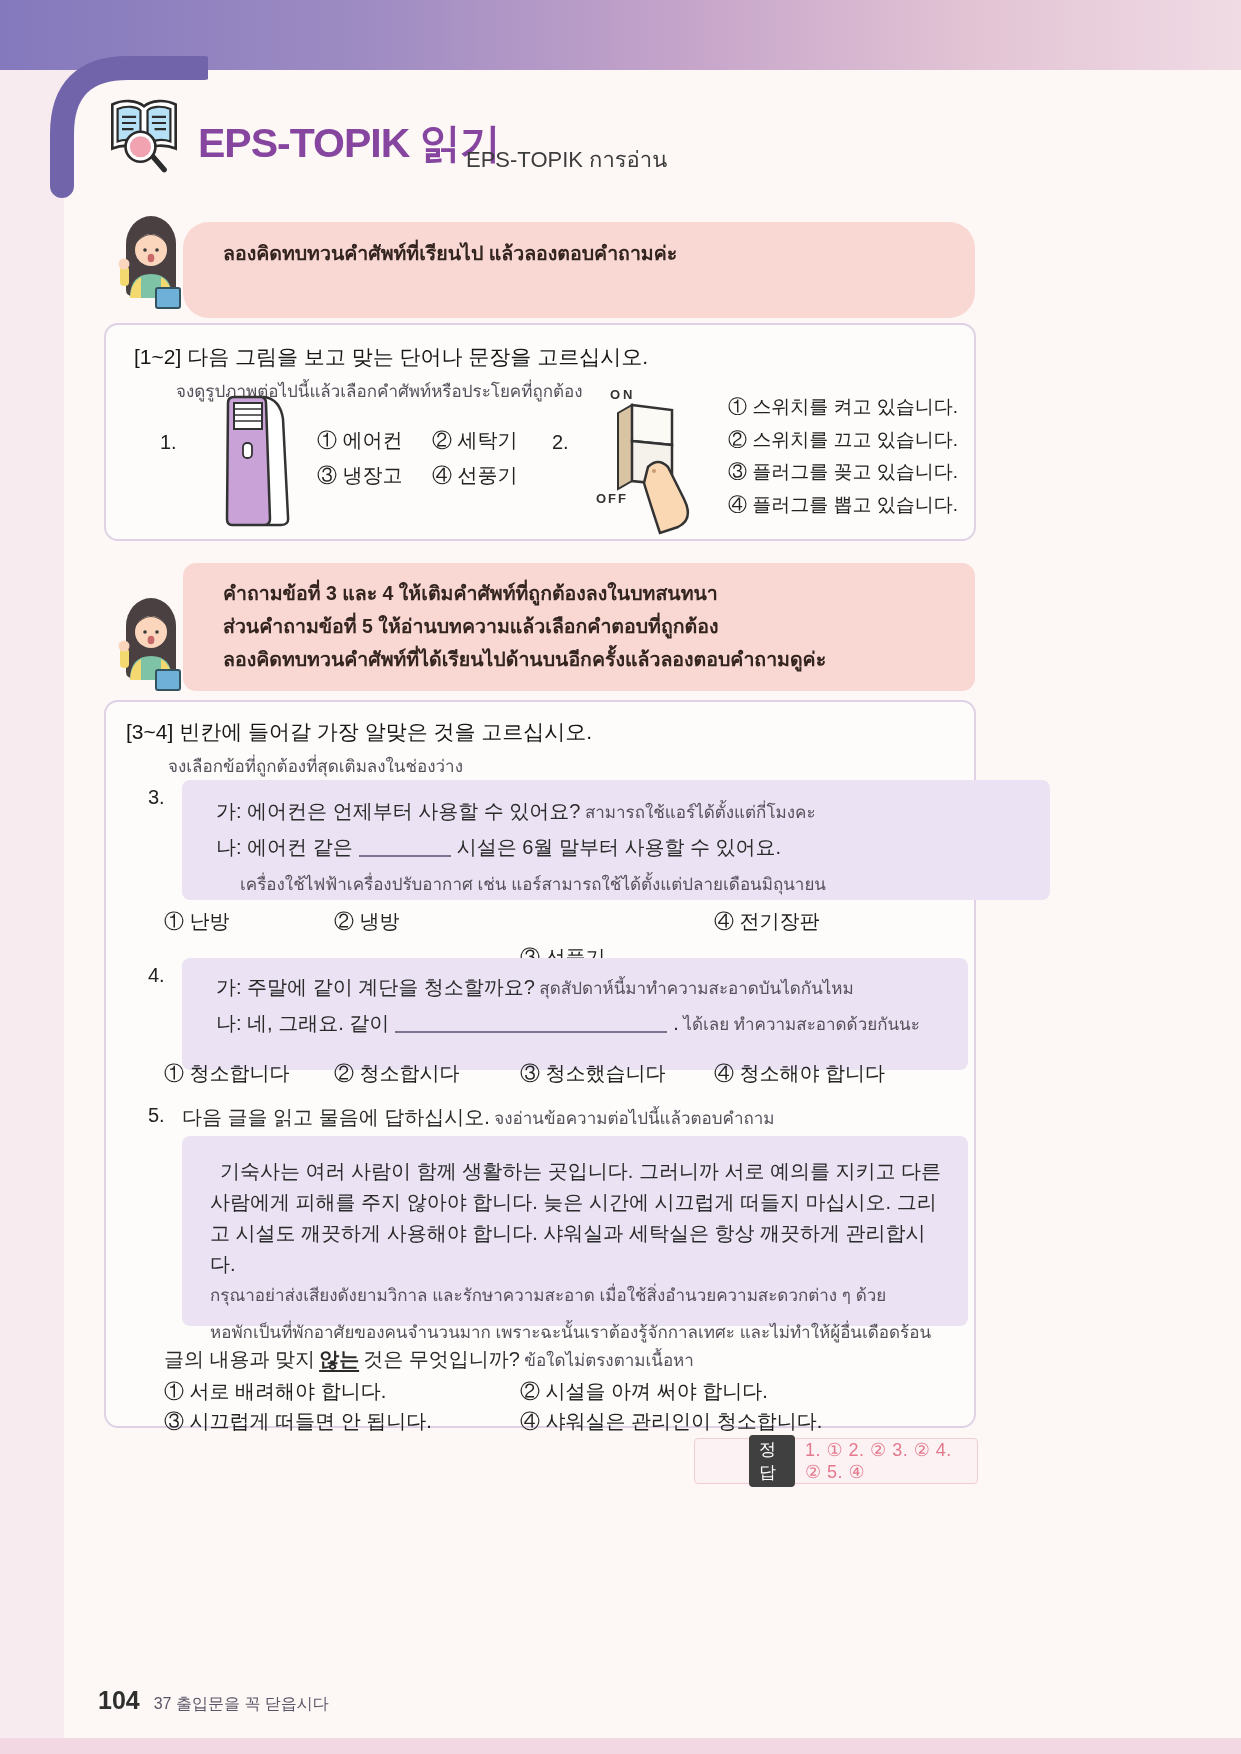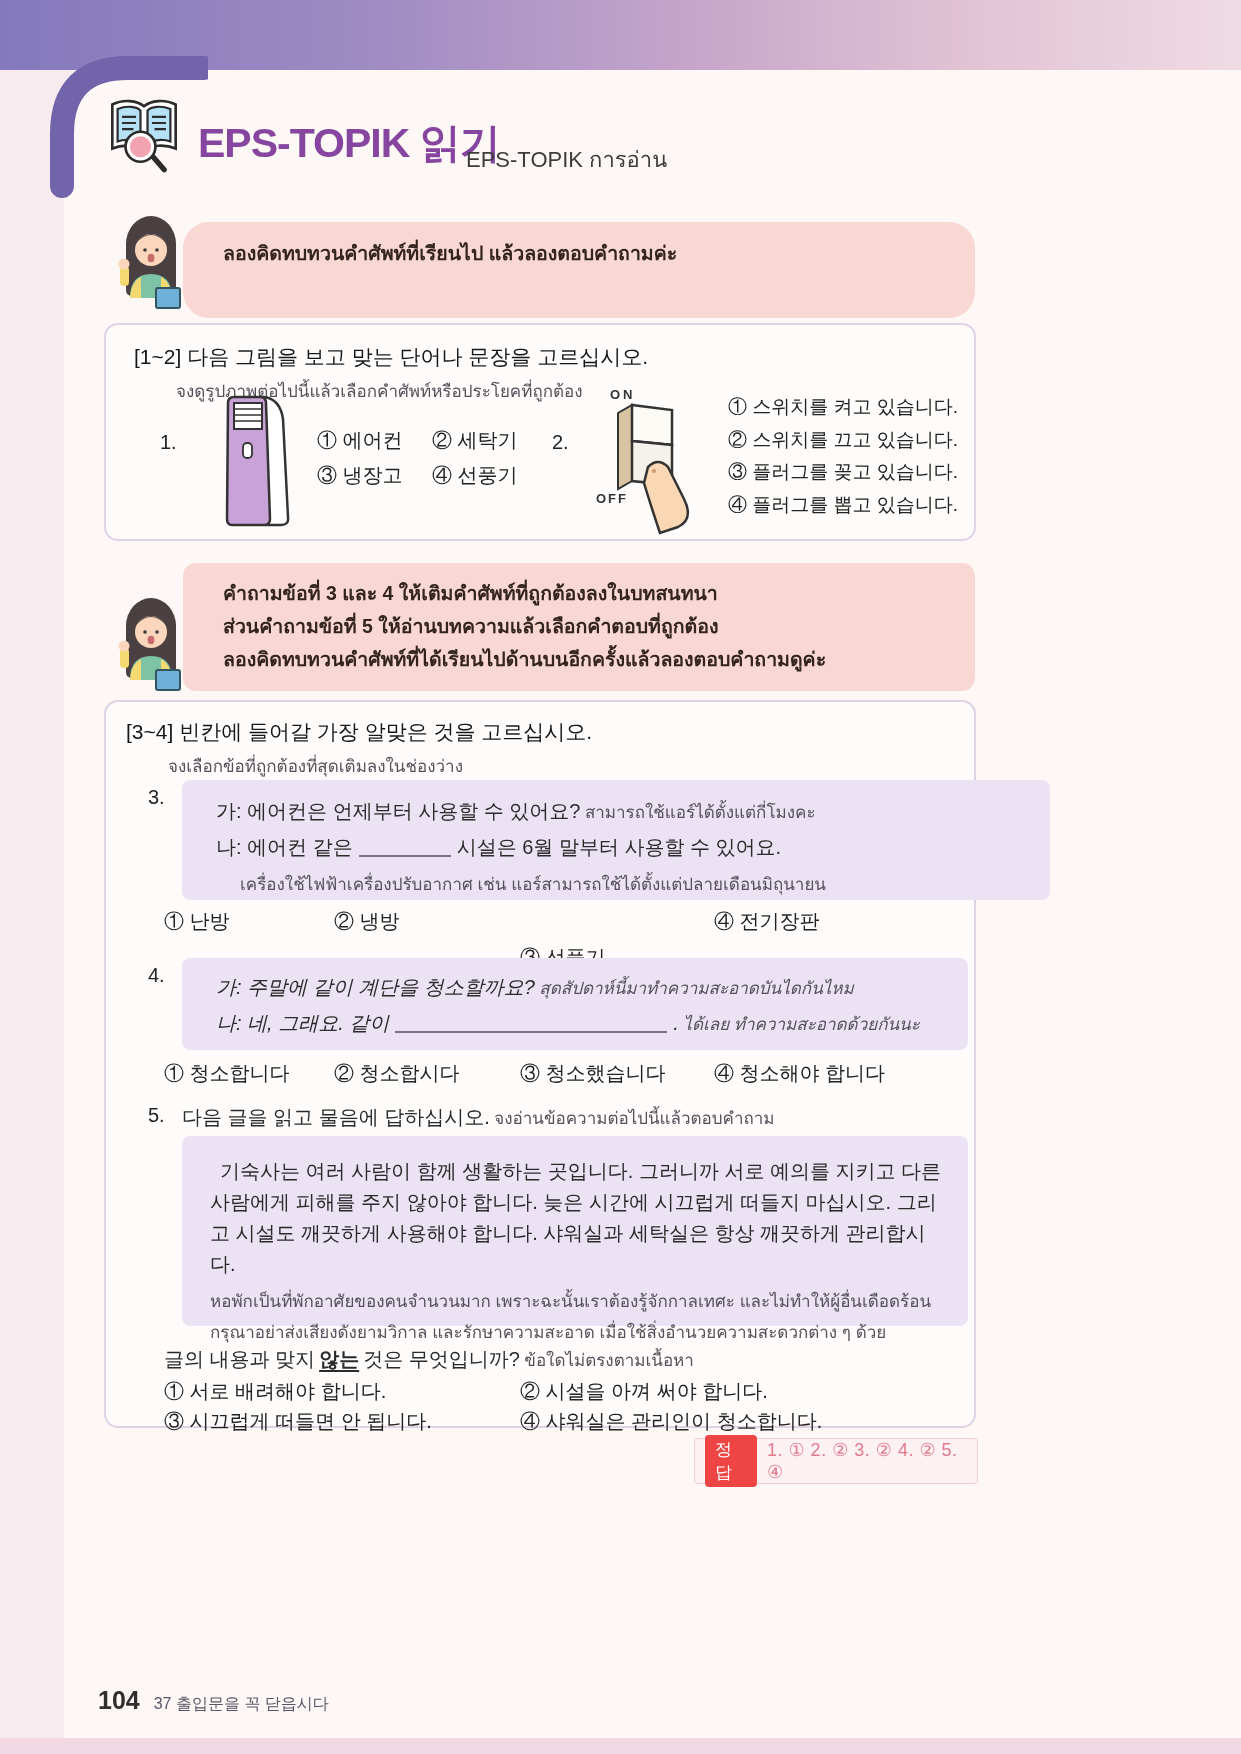--- a/index.html
+++ b/index.html
@@ -51,21 +51,21 @@
   
   .lav { background:#ebe3f3; border-radius:8px; position:absolute; }
   .ko { font-size:20px; color:#2a2a2a; }
   .th { font-size:17px; color:#56505a; }
   .blank { display:inline-block; border-bottom:2px solid #7f7490; height:1em; vertical-align:-3px; margin:0 6px; }
   .neg { font-weight:bold; text-decoration:underline; text-underline-offset:4px; margin:0 4px; }
 
   
   .ansbox { left:694px; top:1438px; width:284px; height:46px; background:#fdf2f3;
     border:1px solid #f3ccd4; border-radius:4px; display:flex; align-items:center; padding:0 10px; gap:10px; }
-  .ansbadge { background:#ef4444; color:#fff; font-size:17px; padding:3px 10px; border-radius:4px; }
+  .ansbadge { background:#404040; color:#fff; font-size:17px; padding:3px 10px; border-radius:4px;margin-left:44px; }
   .anstext { color:#e2798d; font-size:18px; letter-spacing:0.5px; }
 
   
   .footer { left:98px; top:1686px; display:flex; align-items:baseline; gap:14px; }
   .pageno { font-size:25px; font-weight:bold; color:#2f2f2f; }
   .chapter { font-size:16px; color:#5a5566; }
 </style>
 </head>
 <body>
 
@@ -177,21 +177,21 @@
       <span class="ko">나: 에어컨 같은</span><span class="blank" style="width:92px;"></span><span class="ko">시설은 6월 말부터 사용할 수 있어요.</span>
     </div>
     <div class="abs th" style="left:58px; top:90px;">เครื่องใช้ไฟฟ้าเครื่องปรับอากาศ เช่น แอร์สามารถใช้ได้ตั้งแต่ปลายเดือนมิถุนายน</div>
   </div>
   <div class="abs opt" style="left:58px; top:206px;">① 난방</div>
   <div class="abs opt" style="left:228px; top:206px;">② 냉방</div>
   <div class="abs opt" style="left:414px; top:206px;margin-top:36px;">③ 선풍기</div>
   <div class="abs opt" style="left:608px; top:206px;">④ 전기장판</div>
 
   <div class="abs qnum" style="left:42px; top:262px;">4.</div>
-  <div class="lav" style="left:76px; top:256px; width:786px; height:92px;font-style:italic;">
+  <div class="lav" style="left:76px; top:256px; width:786px; height:112px;">
     <div class="abs" style="left:34px; top:16px;">
       <span class="ko">가: 주말에 같이 계단을 청소할까요?</span>
       <span class="th">สุดสัปดาห์นี้มาทำความสะอาดบันไดกันไหม</span>
     </div>
     <div class="abs" style="left:34px; top:52px;">
       <span class="ko">나: 네, 그래요. 같이</span><span class="blank" style="width:272px;"></span><span class="ko">.</span>
       <span class="th">ได้เลย ทำความสะอาดด้วยกันนะ</span>
     </div>
   </div>
   <div class="abs opt" style="left:58px; top:358px;">① 청소합니다</div>
@@ -199,22 +199,22 @@
   <div class="abs opt" style="left:414px; top:358px;">③ 청소했습니다</div>
   <div class="abs opt" style="left:608px; top:358px;">④ 청소해야 합니다</div>
 
   <div class="abs qnum" style="left:42px; top:402px;">5.</div>
   <div class="abs" style="left:76px; top:402px;">
     <span class="ko">다음 글을 읽고 물음에 답하십시오.</span>
     <span class="th">จงอ่านข้อความต่อไปนี้แล้วตอบคำถาม</span>
   </div>
   <div class="lav" style="left:76px; top:434px; width:786px; height:190px; padding:20px 26px 0 28px;">
     <div class="ko" style="line-height:31px; text-indent:10px;">기숙사는 여러 사람이 함께 생활하는 곳입니다. 그러니까 서로 예의를 지키고 다른 사람에게 피해를 주지 않아야 합니다. 늦은 시간에 시끄럽게 떠들지 마십시오. 그리고 시설도 깨끗하게 사용해야 합니다. 샤워실과 세탁실은 항상 깨끗하게 관리합시다.</div>
+    <div class="th" style="line-height:31px;">กรุณาอย่าส่งเสียงดังยามวิกาล และรักษาความสะอาด เมื่อใช้สิ่งอำนวยความสะดวกต่าง ๆ ด้วย</div>
     <div class="th" style="line-height:31px; margin-top:6px;">หอพักเป็นที่พักอาศัยของคนจำนวนมาก เพราะฉะนั้นเราต้องรู้จักกาลเทศะ และไม่ทำให้ผู้อื่นเดือดร้อน</div>
-    <div class="th" style="line-height:31px;">กรุณาอย่าส่งเสียงดังยามวิกาล และรักษาความสะอาด เมื่อใช้สิ่งอำนวยความสะดวกต่าง ๆ ด้วย</div>
   </div>
   <div class="abs" style="left:58px; top:644px;">
     <span class="ko">글의 내용과 맞지</span><span class="ko neg">않는</span><span class="ko">것은 무엇입니까?</span>
     <span class="th">ข้อใดไม่ตรงตามเนื้อหา</span>
   </div>
   <div class="abs opt" style="left:58px; top:676px;">① 서로 배려해야 합니다.</div>
   <div class="abs opt" style="left:414px; top:676px;">② 시설을 아껴 써야 합니다.</div>
   <div class="abs opt" style="left:58px; top:706px;">③ 시끄럽게 떠들면 안 됩니다.</div>
   <div class="abs opt" style="left:414px; top:706px;">④ 샤워실은 관리인이 청소합니다.</div>
 </div>

